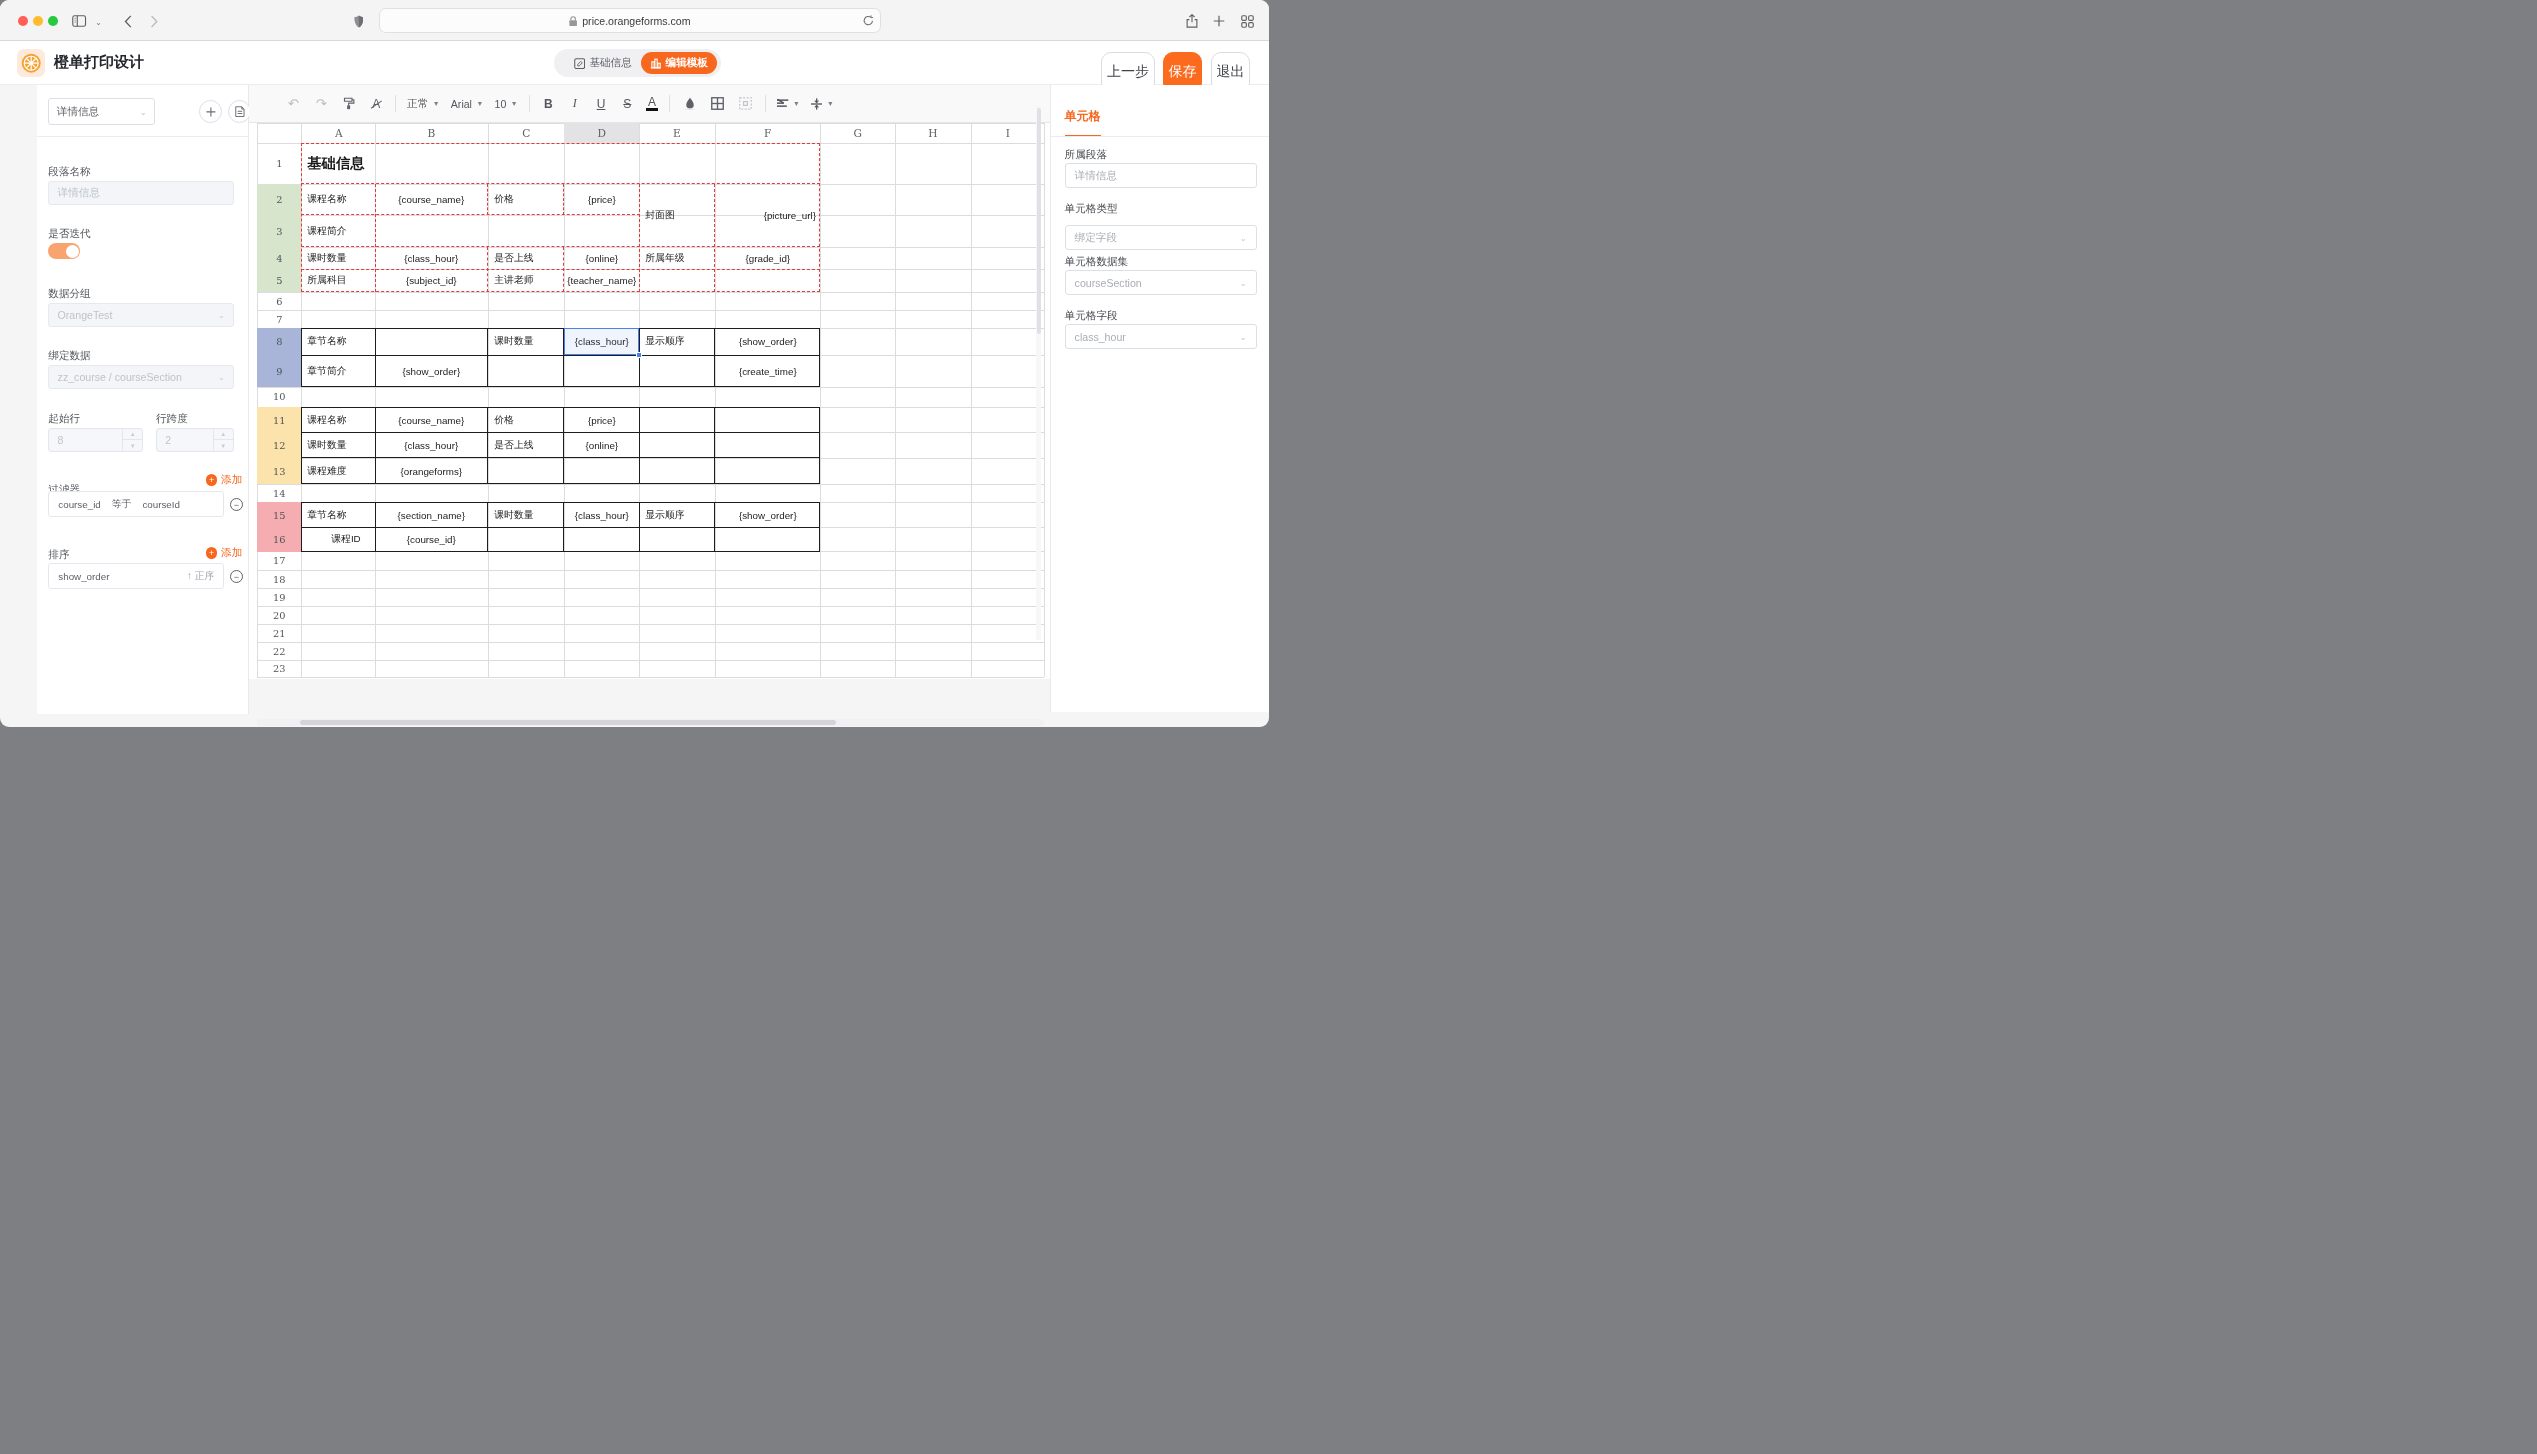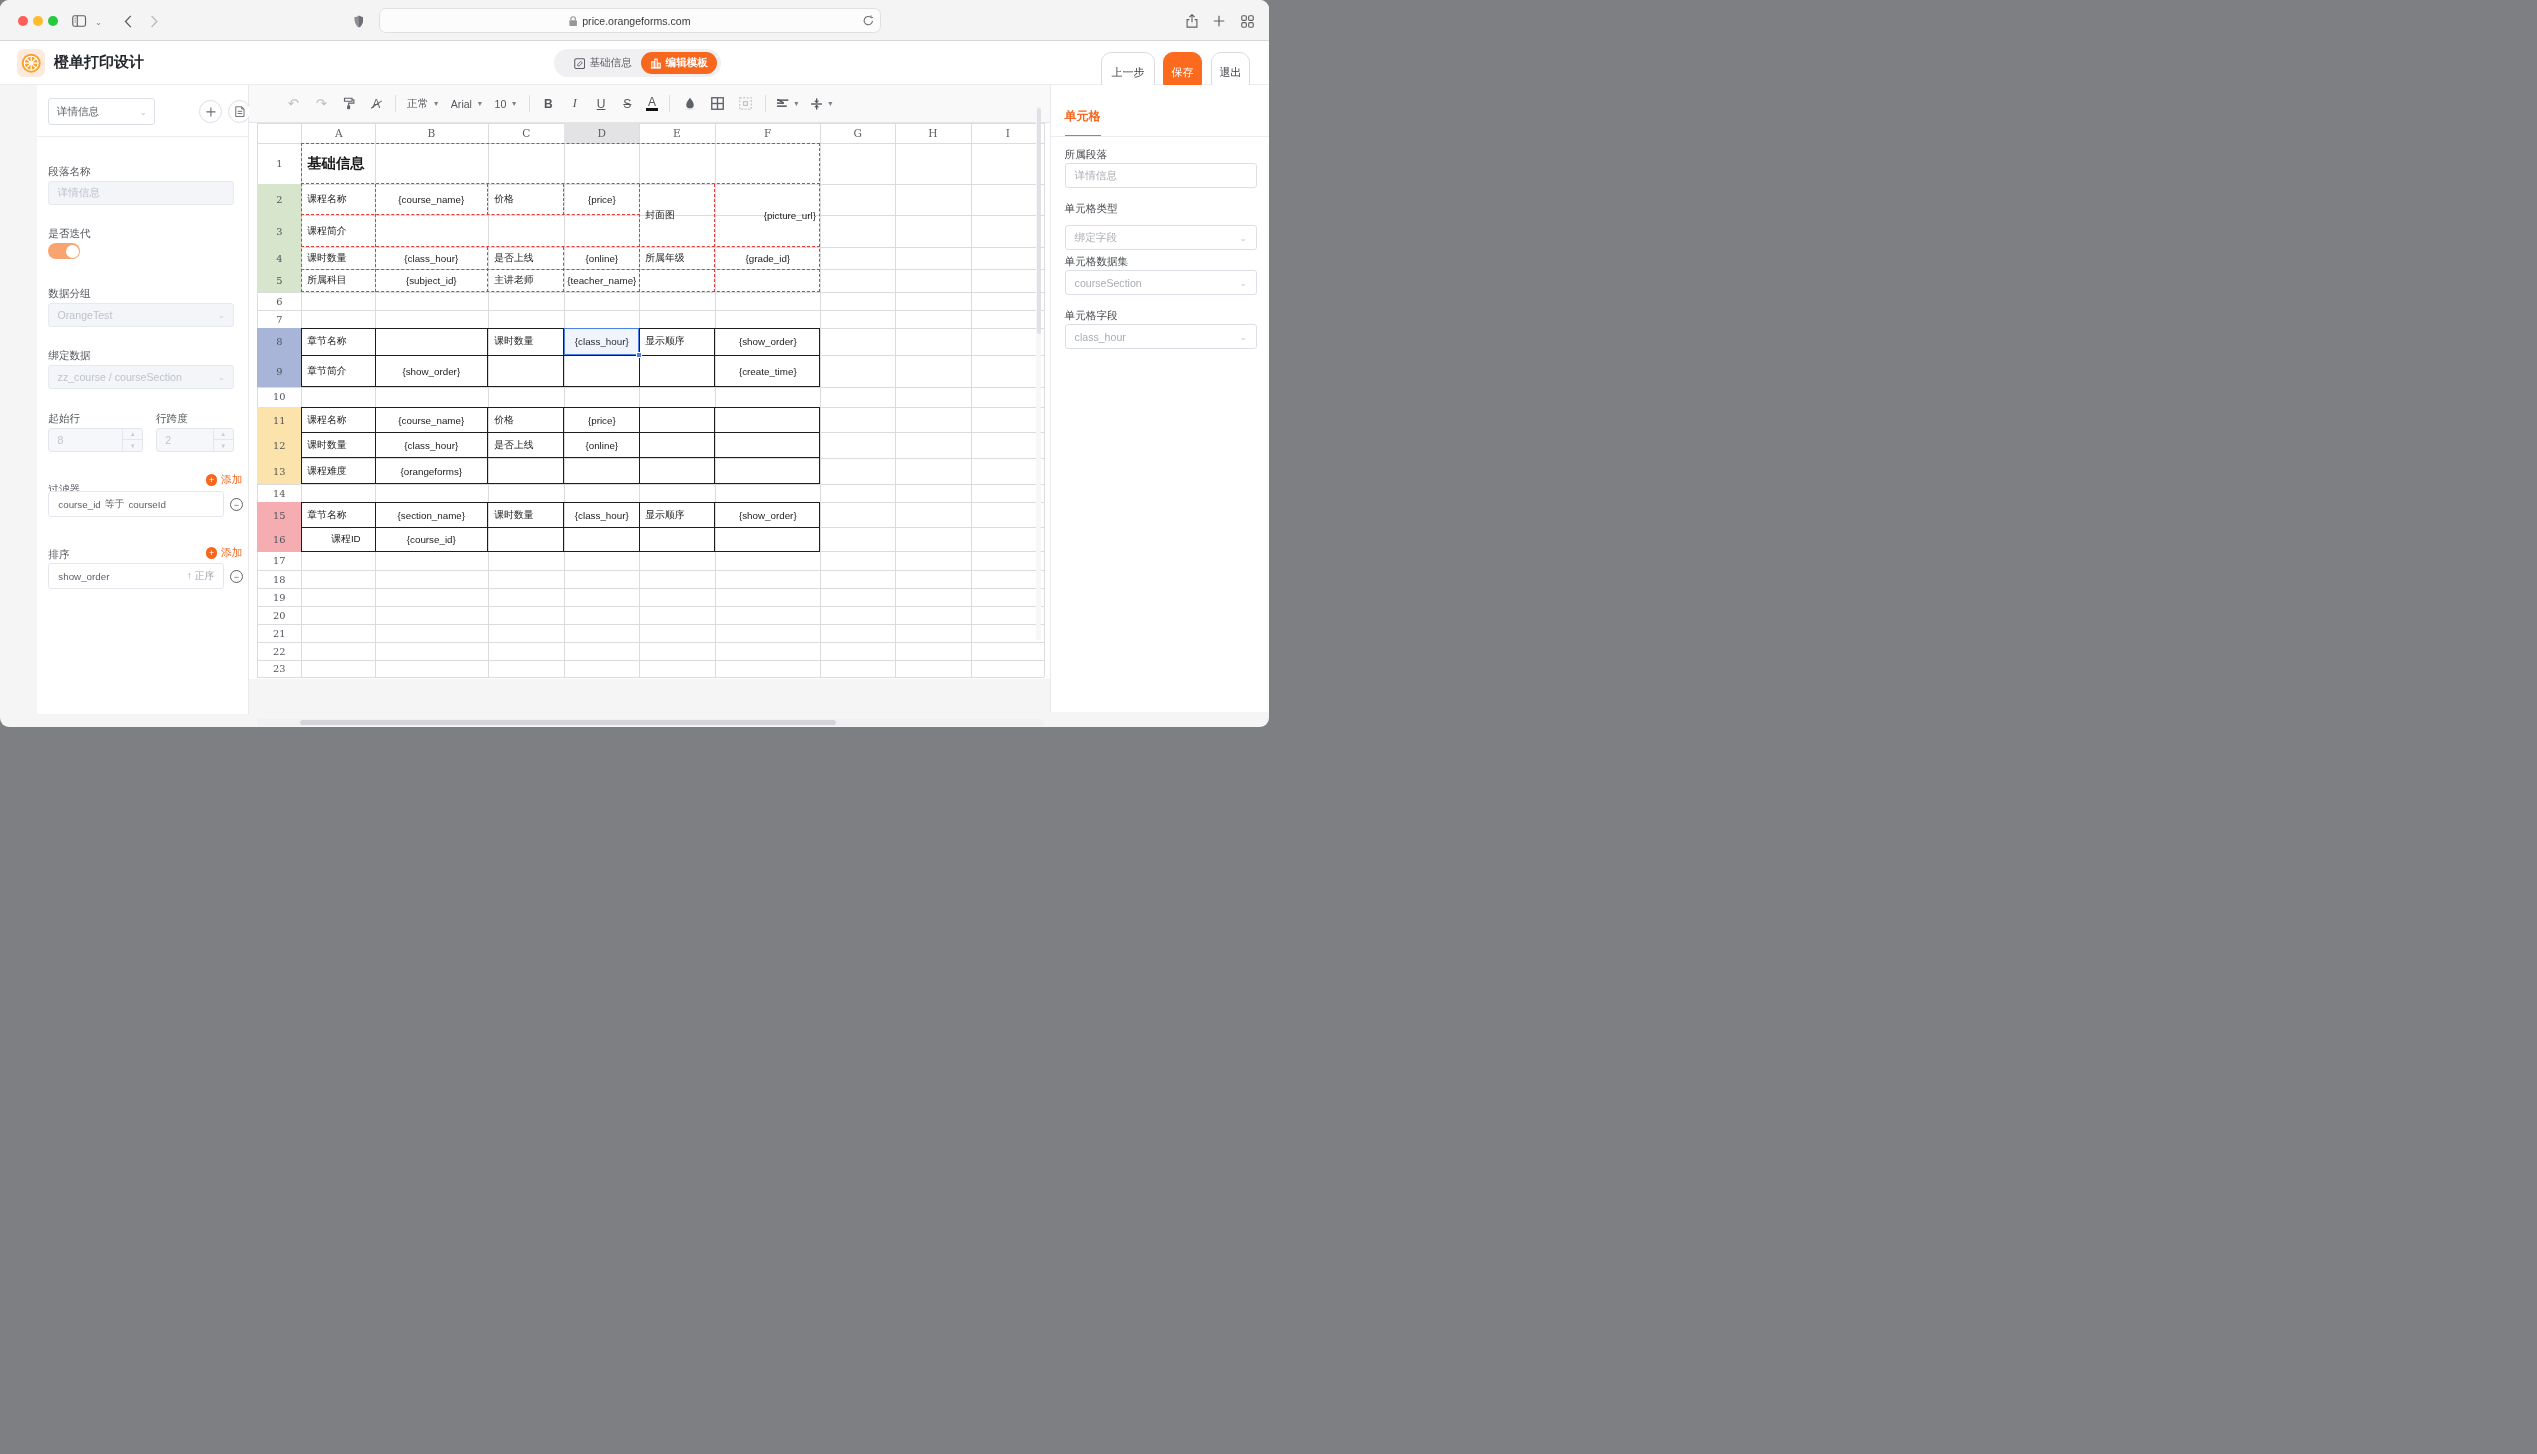--- a/index.html
+++ b/index.html
@@ -17,21 +17,21 @@
   #urlbar .reload { position:absolute; right:6.8px; color:#6f7073; display:flex; }
   .chev-sm { position:absolute; top:16.6px; color:#7a7b7e; font-size:8.3px; }
 
   
   #appbar { position:absolute; left:0; top:41px; width:100%; height:44px; background:#ffffff; border-bottom:0.8px solid #ededef; }
   #logo { position:absolute; left:17.3px; top:8.3px; width:28px; height:28px; background:#fdeadd; border-radius:6.8px; display:flex; align-items:center; justify-content:center; }
   #app-title { position:absolute; left:54px; top:12px; font-size:15px; font-weight:bold; color:#23262b; }
   #seg { position:absolute; left:554px; top:8.3px; height:28px; background:#f0f0f2; border-radius:14.3px; display:flex; align-items:center; padding:0 3.8px 0 10.6px; }
   .seg-item { display:flex; align-items:center; gap:4.5px; font-size:10.6px; color:#5c6066; padding:0 9px; cursor:default; }
   .seg-item.active { background:#f7671e; color:#fff; border-radius:11.3px; height:22px; font-weight:bold; }
-  .hdr-btn { position:absolute; top:10.6px; height:41px; border:0.8px solid #dcdcde; background:#fff; border-radius:10px; font-size:11px; color:#3e4147; display:flex; align-items:center; justify-content:center; }
+  .hdr-btn { position:absolute; top:10.6px; height:41px; border:0.8px solid #dcdcde; background:#fff; border-radius:10px; font-size:14px; color:#3e4147; display:flex; align-items:center; justify-content:center; }
   .hdr-btn.primary { background:#fb6a1d; border-color:#fb6a1d; color:#fff; }
 
   
   #rail { position:absolute; left:0; top:85px; width:37px; height:642px; background:#2b2f3b; border-radius:0 0 0 9px; }
   #rail-ico { position:absolute; left:6px; top:28px; width:26px; height:26px; background:#f7671e; border-radius:6px; display:flex; align-items:center; justify-content:center; }
   #rail-label { position:absolute; left:0; top:59px; width:37px; text-align:center; color:#f7671e; font-size:10.6px; font-weight:bold; }
 
   
   #sidebar { position:absolute; left:37px; top:85px; width:212px; height:629px; background:#fff; border-right:0.8px solid #e9e9eb; }
   #side-top { position:absolute; left:0; top:0; width:100%; height:52px; border-bottom:0.8px solid #ededef; }
@@ -42,21 +42,21 @@
   .side-input .chev { color:#c6c9cf; font-size:8.3px; }
   #toggle { position:absolute; left:11.3px; top:158px; width:32px; height:16px; background:#f8a470; border-radius:8.3px; }
   #toggle .knob { position:absolute; right:1.5px; top:1.5px; width:13px; height:13px; background:#fff; border-radius:50%; }
   .num-input { position:absolute; height:24px; border:0.8px solid #e3e6ec; background:#f6f7fa; border-radius:3px; }
   .num-input .val { position:absolute; left:8.3px; top:5.3px; font-size:10.6px; color:#c0c4cc; }
   .num-input .spin { position:absolute; right:0; top:0; width:20.4px; height:100%; border-left:0.8px solid #e3e6ec; }
   .num-input .spin div { height:50%; display:flex; align-items:center; justify-content:center; color:#c8cbd1; font-size:6px; }
   .num-input .spin div:first-child { border-bottom:0.8px solid #e3e6ec; }
   .add-link { position:absolute; display:flex; align-items:center; gap:3.8px; color:#f7671e; font-size:10.6px; }
   .add-link .plus-circle { width:11.3px; height:11.3px; border-radius:50%; background:#f7671e; color:#fff; font-size:9px; display:flex; align-items:center; justify-content:center; line-height:0; }
-  .cond-card { position:absolute; left:11.3px; width:176px; height:26px; border:0.8px solid #e4e7ed; border-radius:3px; background:#fff; display:flex; align-items:center; padding:0 9px; font-size:9.8px; color:#5c5f66; gap:4px; }
+  .cond-card { position:absolute; left:11.3px; width:176px; height:26px; border:0.8px solid #e4e7ed; border-radius:3px; background:#fff; display:flex; align-items:center; padding:0 9px; font-size:9.8px; color:#5c5f66; gap:11px; }
   .minus-btn { position:absolute; width:13px; height:13px; border:1.1px solid #5f6167; border-radius:50%; color:#5f6167; display:flex; align-items:center; justify-content:center; font-size:9px; line-height:0; }
 
   
   #center { position:absolute; left:249px; top:85px; width:801px; height:642px; }
   #center-card { position:absolute; left:0; top:0; width:801px; height:594px; background:#fff; }
   #ss-toolbar { position:absolute; left:0; top:0; width:100%; height:38px; background:#f9f9fa; border-bottom:0.8px solid #e6e6e8; display:flex; align-items:center; padding-left:36px; gap:11.3px; color:#5f6368; }
   .tb-ico { display:flex; align-items:center; justify-content:center; width:16.6px; height:16.6px; }
   .tb-ico.dis { color:#bcbdc0; }
   .tb-sep { width:0.8px; height:16.6px; background:#e0e0e2; }
   .tb-drop { display:flex; align-items:center; gap:4.5px; font-size:10.6px; color:#54575c; }

